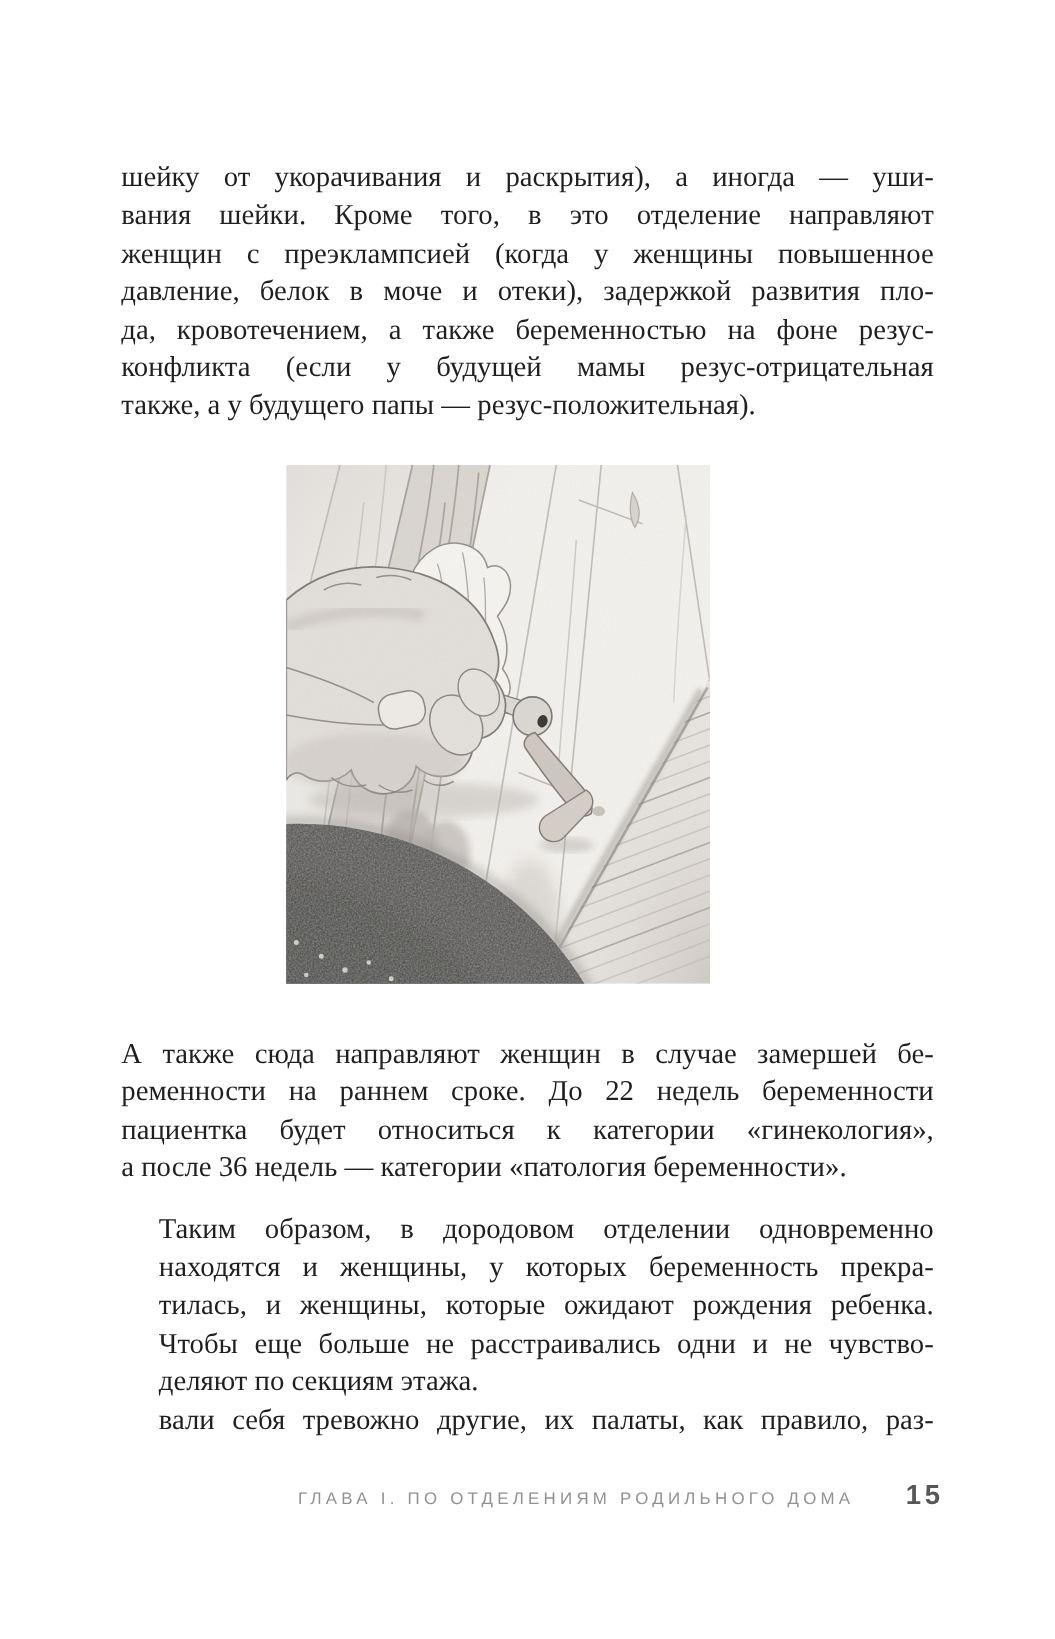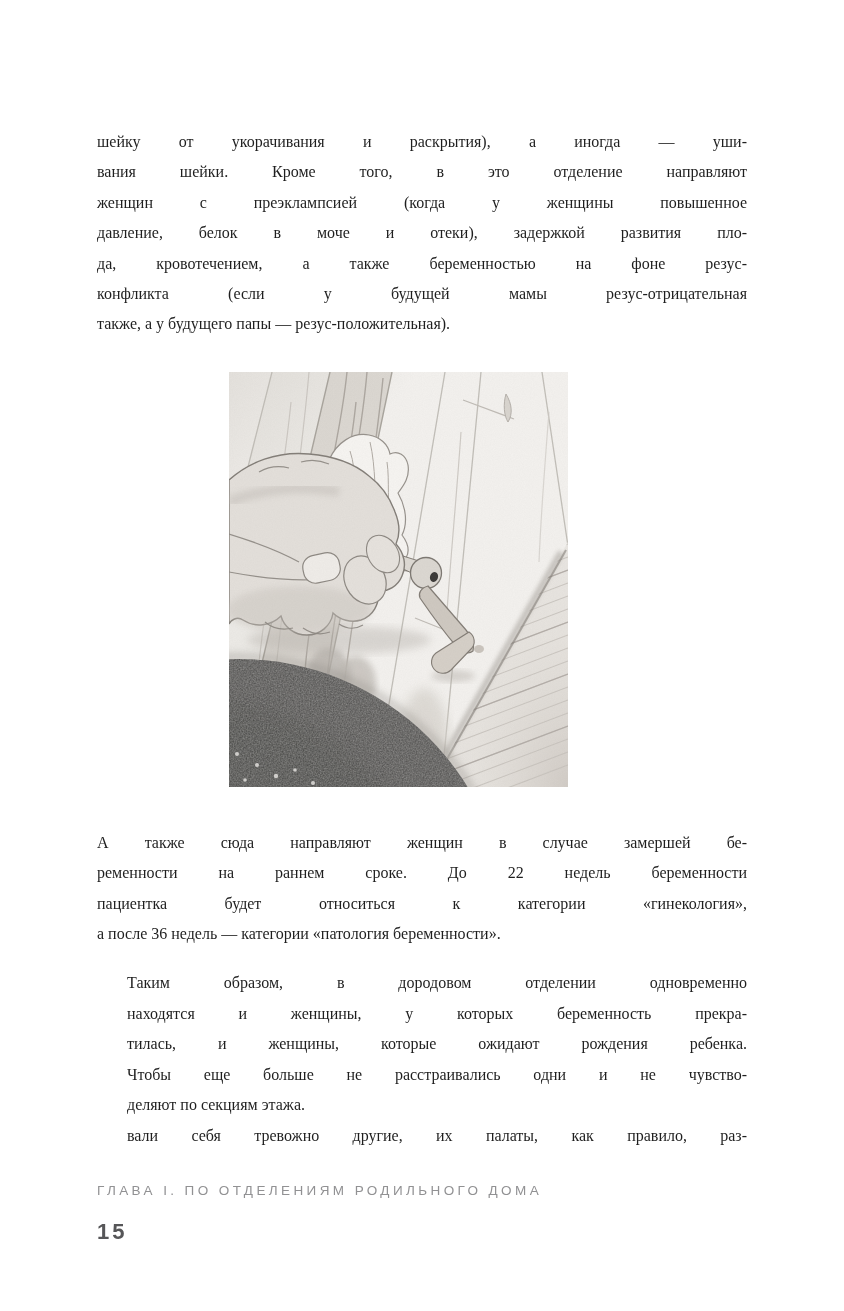--- a/index.html
+++ b/index.html
@@ -11,21 +11,21 @@
     font-family:"Liberation Serif", serif;
     overflow:hidden;
   }
   .text-col{
     position:absolute;
     left:97px; top:127px;
     width:650px;
   }
   .para{margin:0;}
   .line{
-    font-size:16px;
+    font-size:23px;
     line-height:30.4px;
     color:#1f1f1f;
     text-align:justify;
     text-align-last:justify;
     white-space:normal;
   }
   .line.last{text-align:left;text-align-last:left;}
   .illustration-wrap{
     width:339px;height:415px;
     margin:32px 0 0 132px;
@@ -34,23 +34,22 @@
   .illustration-wrap svg{display:block;}
   .para-2{margin-top:41px;}
   .para-3{margin-top:19px;margin-left:30px;}
   .footer{
     position:absolute;
     top:1183px;
     left:97px; right:89px;
     display:flex;
     justify-content:flex-end;
     align-items:baseline;
-    gap:21px;
+    gap:41px;
     font-family:"Liberation Sans", sans-serif;
-    flex-direction:column;
   }
   .footer-chapter{
     font-size:13.5px;
     letter-spacing:3.4px;
     color:#919193;
     font-weight:400;
     text-transform:uppercase;
     white-space:nowrap;
   }
   .footer-pagenum{

